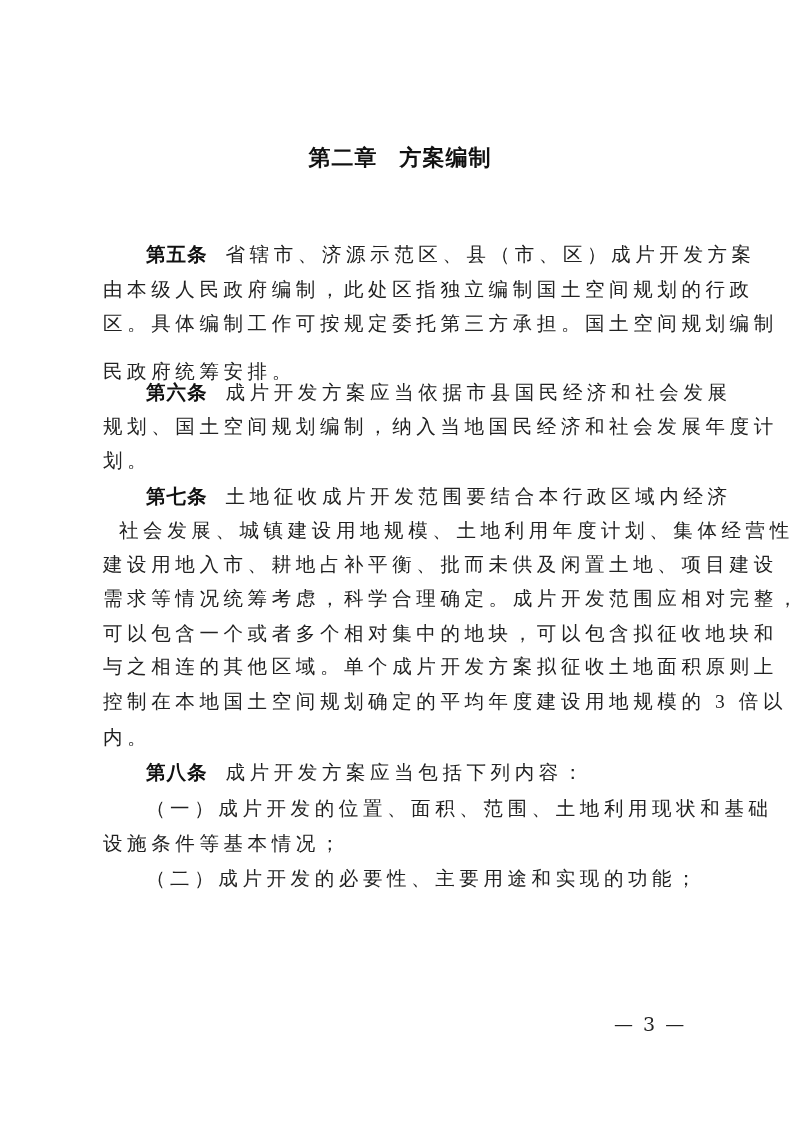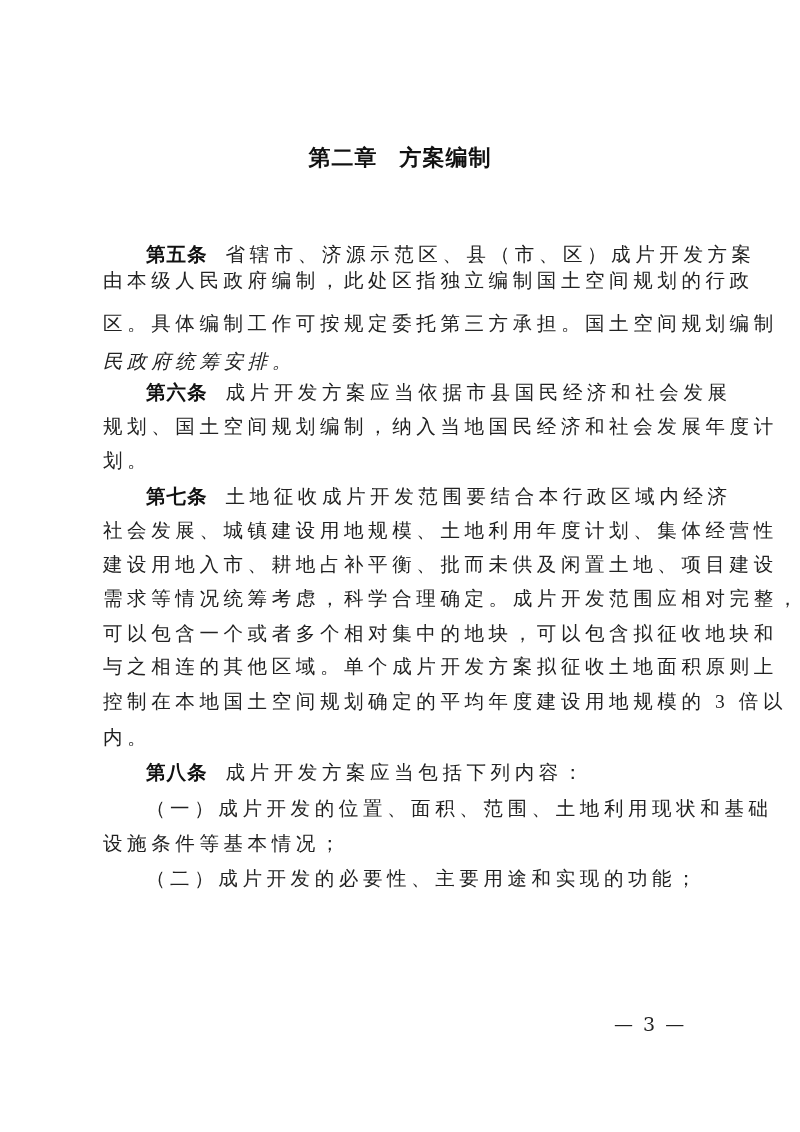--- a/index.html
+++ b/index.html
@@ -68,34 +68,34 @@
 
 <div class="page">
 
   <div class="chapter-title">
     <span>第二章</span><span class="gap"></span><span>方案编制</span>
   </div>
 
   <div class="line indent" style="top:243px;text-align:right;">
     <span class="art">第五条</span><span>省辖市、济源示范区、县（市、区）成片开发方案</span>
   </div>
-  <div class="line" style="top:269px;">由本级人民政府编制，此处区指独立编制国土空间规划的行政</div>
+  <div class="line" style="top:278px;">由本级人民政府编制，此处区指独立编制国土空间规划的行政</div>
   <div class="line" style="top:312px;">区。具体编制工作可按规定委托第三方承担。国土空间规划编制</div>
-  <div class="line" style="top:350px;font-style:italic;">民政府统筹安排。</div>
+  <div class="line" style="top:360px;">民政府统筹安排。</div>
 
   <div class="line indent" style="top:381px;">
     <span class="art">第六条</span><span>成片开发方案应当依据市县国民经济和社会发展</span>
   </div>
   <div class="line" style="top:415px;">规划、国土空间规划编制，纳入当地国民经济和社会发展年度计</div>
   <div class="line" style="top:449px;">划。</div>
 
   <div class="line indent" style="top:485px;">
     <span class="art">第七条</span><span>土地征收成片开发范围要结合本行政区域内经济</span>
   </div>
-  <div class="line" style="top:519px;">社会发展、城镇建设用地规模、土地利用年度计划、集体经营性</div>
+  <div class="line" style="top:519px;margin-left:16px;">社会发展、城镇建设用地规模、土地利用年度计划、集体经营性</div>
   <div class="line" style="top:553px;">建设用地入市、耕地占补平衡、批而未供及闲置土地、项目建设</div>
   <div class="line" style="top:587px;">需求等情况统筹考虑，科学合理确定。成片开发范围应相对完整，</div>
   <div class="line" style="top:622px;">可以包含一个或者多个相对集中的地块，可以包含拟征收地块和</div>
   <div class="line" style="top:647px;margin-top:8px;">与之相连的其他区域。单个成片开发方案拟征收土地面积原则上</div>
   <div class="line" style="top:690px;font-family:Liberation Serif, serif;">控制在本地国土空间规划确定的平均年度建设用地规模的 3 倍以</div>
   <div class="line" style="top:726px;">内。</div>
 
   <div class="line indent" style="top:761px;">
     <span class="art">第八条</span><span>成片开发方案应当包括下列内容：</span>
   </div>

